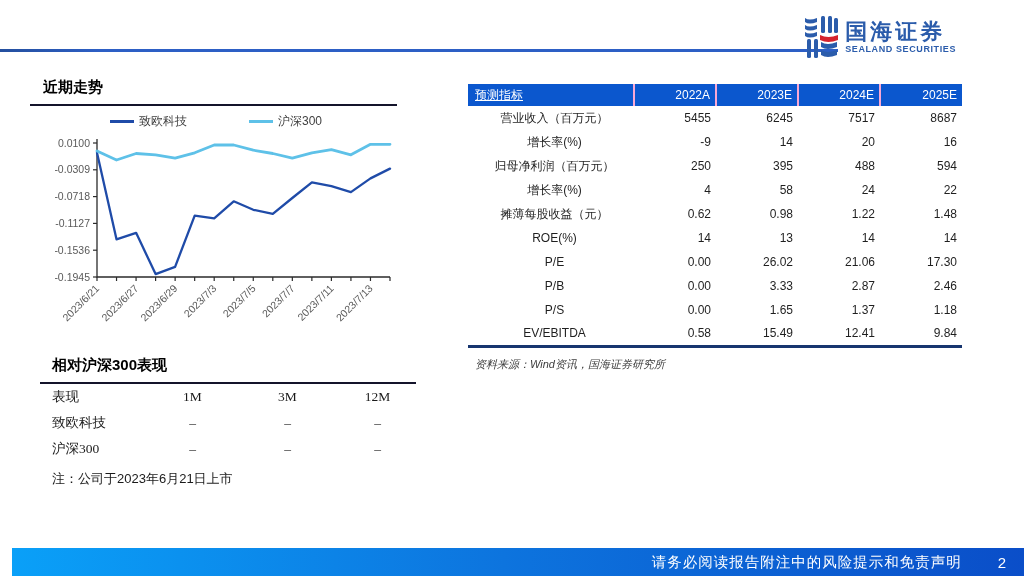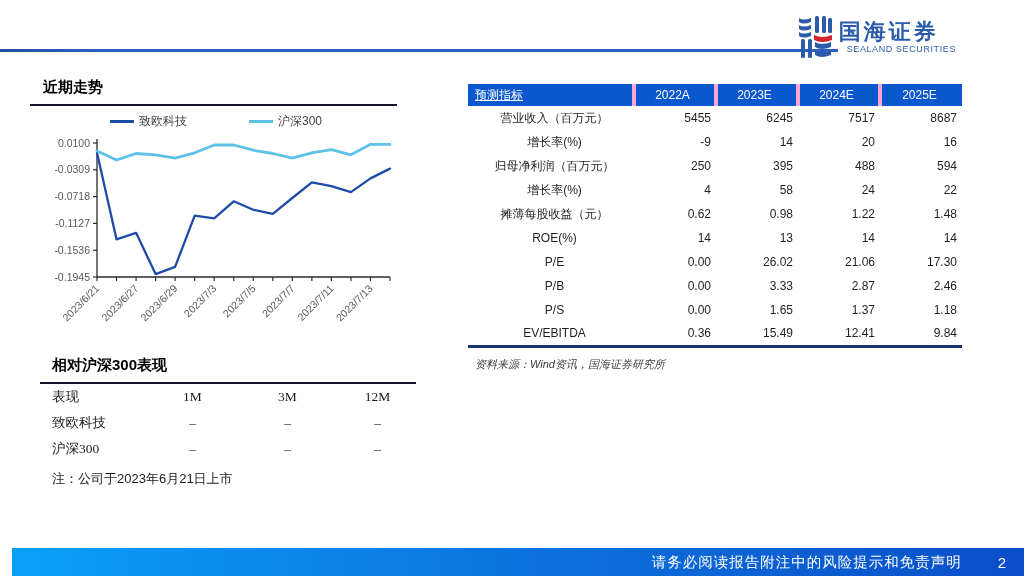--- a/index.html
+++ b/index.html
@@ -6,21 +6,21 @@
   html,body { width:1024px; height:576px; }
   body { font-family:"Liberation Sans", sans-serif; background:#ffffff; position:relative; overflow:hidden; }
   .page { position:absolute; inset:0; width:972px; height:576px; background:#fff; }
 
   
   .top-rule { position:absolute; left:0; top:49px; width:838px; height:3px;
               background:linear-gradient(90deg,#244f9e,#2d5fc5 12%,#2d5fc5); }
   .logo { position:absolute; right:16px; top:16px; display:flex; align-items:center; gap:7px; }
   .logo-text { display:flex; flex-direction:column; line-height:1.05; }
   .logo-cn { font-size:22px; font-weight:bold; color:#2b5cab; letter-spacing:3px; }
-  .logo-en { font-size:9px; font-weight:normal; color:#2b5cab; letter-spacing:0.6px; margin-top:2px;margin-left:8px; }
+  .logo-en { font-size:9px; font-weight:bold; color:#2b5cab; letter-spacing:0.6px; margin-top:2px; }
 
   
   .sec-title { position:absolute; font-size:15px; font-weight:bold; color:#000;
                border-bottom:2px solid #14142b; padding-bottom:7px; }
   #trend-title-block { left:30px; top:78px; width:367px; padding-left:13px; }
   #rel-title-block   { left:40px; top:356px; width:376px; padding-left:12px; }
 
   
   .legend { position:absolute; left:30px; top:113px; width:372px; display:flex;
             justify-content:center; gap:62px; font-size:12px; color:#3f3f3f; align-items:center; }
@@ -40,21 +40,21 @@
 
   .note { position:absolute; left:52px; top:470px; font-size:13px; color:#1a1a1a; }
 
   
   .forecast-wrap { position:absolute; left:468px; top:84px; width:494px; }
   table.forecast { width:494px; border-collapse:collapse; font-size:12px; color:#1f1f1f;
                    border-bottom:3px solid #17356f; }
   table.forecast th { background:#0b57ce; color:#ffffff; font-weight:normal; height:22px;
                       font-size:12px; }
   table.forecast th:first-child { text-align:left; padding-left:7px; width:166px;text-decoration:underline; }
-  table.forecast th + th { border-left:4px solid #f9a8d4; padding-right:5px; width:82px; }
+  table.forecast th + th { border-left:2px solid #f9a8d4; text-align:right; padding-right:5px; width:82px; }
   table.forecast td { height:24px; }
   table.forecast td:first-child { text-align:center; padding-left:7px; }
   table.forecast td + td { text-align:right; padding-right:5px; }
   .source { margin-top:9px; font-size:11px; font-style:italic; color:#3d3d3d; padding-left:7px; }
 
   
   .footer { position:absolute; left:12px; bottom:0; width:1024px; height:28px;
             background:linear-gradient(90deg,#0aa0f8 0%,#0d74de 48%,#0a4dc8 100%);
             display:flex; align-items:center; justify-content:flex-end;
             color:#ffffff; padding-right:30px; }
@@ -235,21 +235,21 @@
           </tr>
           <tr>
             <td>P/S</td>
             <td>0.00</td>
             <td>1.65</td>
             <td>1.37</td>
             <td>1.18</td>
           </tr>
           <tr>
             <td>EV/EBITDA</td>
-            <td>0.36</td>
+            <td>0.58</td>
             <td>15.49</td>
             <td>12.41</td>
             <td>9.84</td>
           </tr>
         </tbody>
     </table>
     <div class="source">资料来源：Wind资讯，国海证券研究所</div>
   </div>
 
   <div class="footer">

